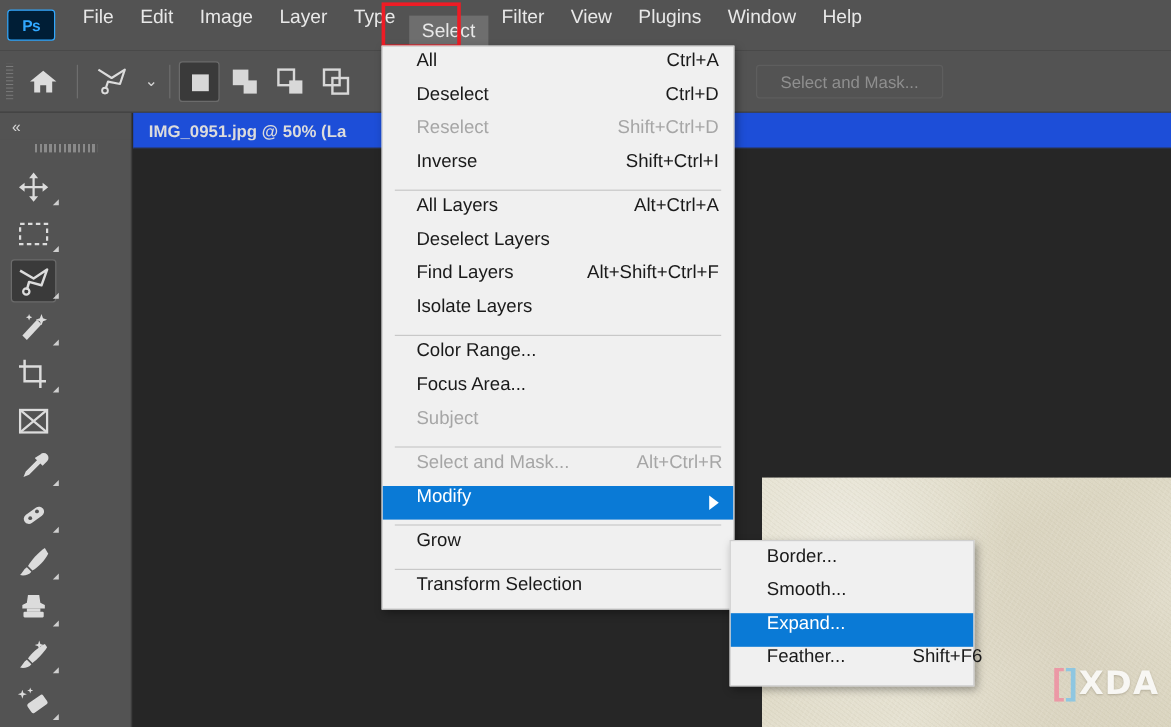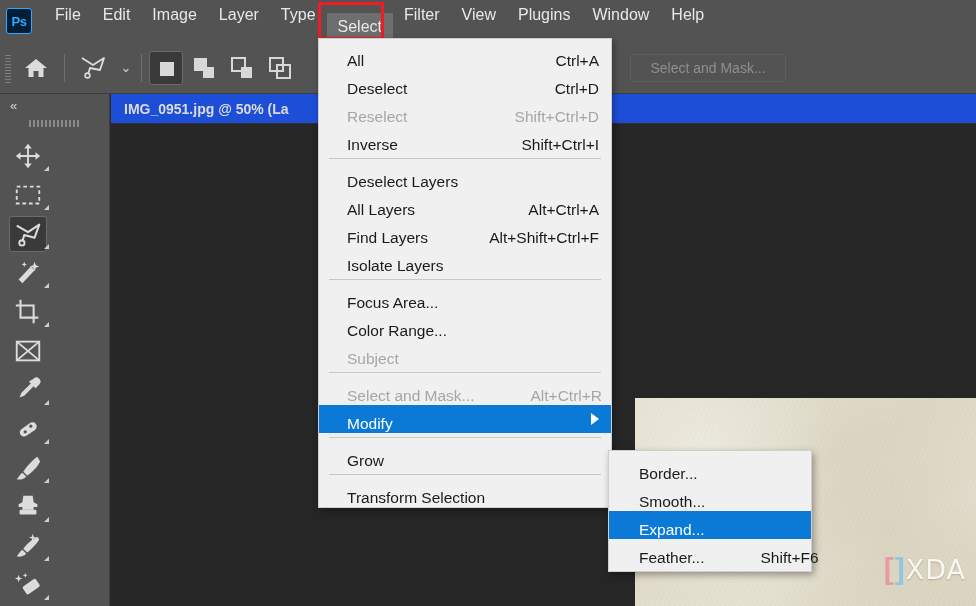--- a/index.html
+++ b/index.html
@@ -11,21 +11,21 @@
   }
   #app { position: relative; width: 976px; height: 606px; }
 
   
   .menubar {
     position: absolute; left: 0; top: 0; width: 976px; height: 42px;
     background: #535353;
     display: flex; align-items: center;
   }
   .ps-logo {
-    width: 26px; height: 26px; margin-left: 6px; margin-right: 12px;
+    width: 40px; height: 26px; margin-left: 6px; margin-right: 12px;
     background: #001e36; border: 1px solid #31a8ff; border-radius: 3px;
     color: #31a8ff; font-size: 13px; font-weight: bold;
     display: flex; align-items: center; justify-content: center;
     letter-spacing: -0.5px;
   }
   .menu-item {
     color: #e8e8e8; font-size: 16px; padding: 6px 11px;
     white-space: nowrap; line-height: 1;
   }
   .menu-item.active { background: #6e6e6e; margin-top: 12px; }
@@ -135,39 +135,39 @@
   .watermark {
     position: absolute; right: 10px; bottom: 22px;
     display: flex; align-items: center; gap: 4px;
     opacity: 0.82;
   }
   .wm-br {
     font-size: 30px; font-weight: bold; line-height: 1;
     letter-spacing: -3px;
   }
   .wm-text {
-    font-size: 27px; font-weight: normal; color: #ffffff; line-height: 1;
+    font-size: 27px; font-weight: bold; color: #ffffff; line-height: 1;
     letter-spacing: 1px; font-family: "DejaVu Sans", sans-serif;
     text-shadow: 0 1px 2px rgba(120,112,92,0.5);
   }
 
   
   .dropdown {
     position: absolute; left: 318px; top: 38px;
     width: 294px;
     background: #f0f0f0;
     border: 1px solid #cfcfcf;
     box-shadow: 2px 3px 7px rgba(0,0,0,0.35);
     padding: 3px 0 0 0;
     z-index: 40;
   }
   .mrow {
     position: relative;
     height: 28px;
-    display: flex; align-items: flex-end;
+    display: flex; align-items: flex-start;
     padding-left: 28px; padding-right: 12px;
     color: #1a1a1a; font-size: 15.5px;
     white-space: nowrap;
     gap: 32px;
   }
   .mrow.disabled { color: #a6a6a6; }
   .mrow.highlight { background: #0a7ad6; color: #ffffff; }
   .mrow .lbl { flex: 0 0 auto; }
   .mrow .accel { margin-left: auto; padding-left: 24px; }
   .mrow.disabled .accel { color: #a6a6a6; }
@@ -408,39 +408,39 @@
       <div class="mrow disabled">
         <span class="lbl">Reselect</span>
         <span class="accel">Shift+Ctrl+D</span>
       </div>
       <div class="mrow">
         <span class="lbl">Inverse</span>
         <span class="accel">Shift+Ctrl+I</span>
       </div>
       <div class="msep"></div>
       <div class="mrow">
-        <span class="lbl">Deselect Layers</span>
-      </div>
-      <div class="mrow">
         <span class="lbl">All Layers</span>
         <span class="accel">Alt+Ctrl+A</span>
       </div>
       <div class="mrow">
+        <span class="lbl">Deselect Layers</span>
+      </div>
+      <div class="mrow">
         <span class="lbl">Find Layers</span>
         <span class="accel">Alt+Shift+Ctrl+F</span>
       </div>
       <div class="mrow">
         <span class="lbl">Isolate Layers</span>
       </div>
       <div class="msep"></div>
       <div class="mrow">
+        <span class="lbl">Color Range...</span>
+      </div>
+      <div class="mrow">
         <span class="lbl">Focus Area...</span>
-      </div>
-      <div class="mrow">
-        <span class="lbl">Color Range...</span>
       </div>
       <div class="mrow disabled">
         <span class="lbl">Subject</span>
       </div>
       <div class="msep"></div>
       <div class="mrow disabled">
         <span class="lbl">Select and Mask...</span>
         <span class="accel">Alt+Ctrl+R</span>
       </div>
       <div class="mrow highlight">

